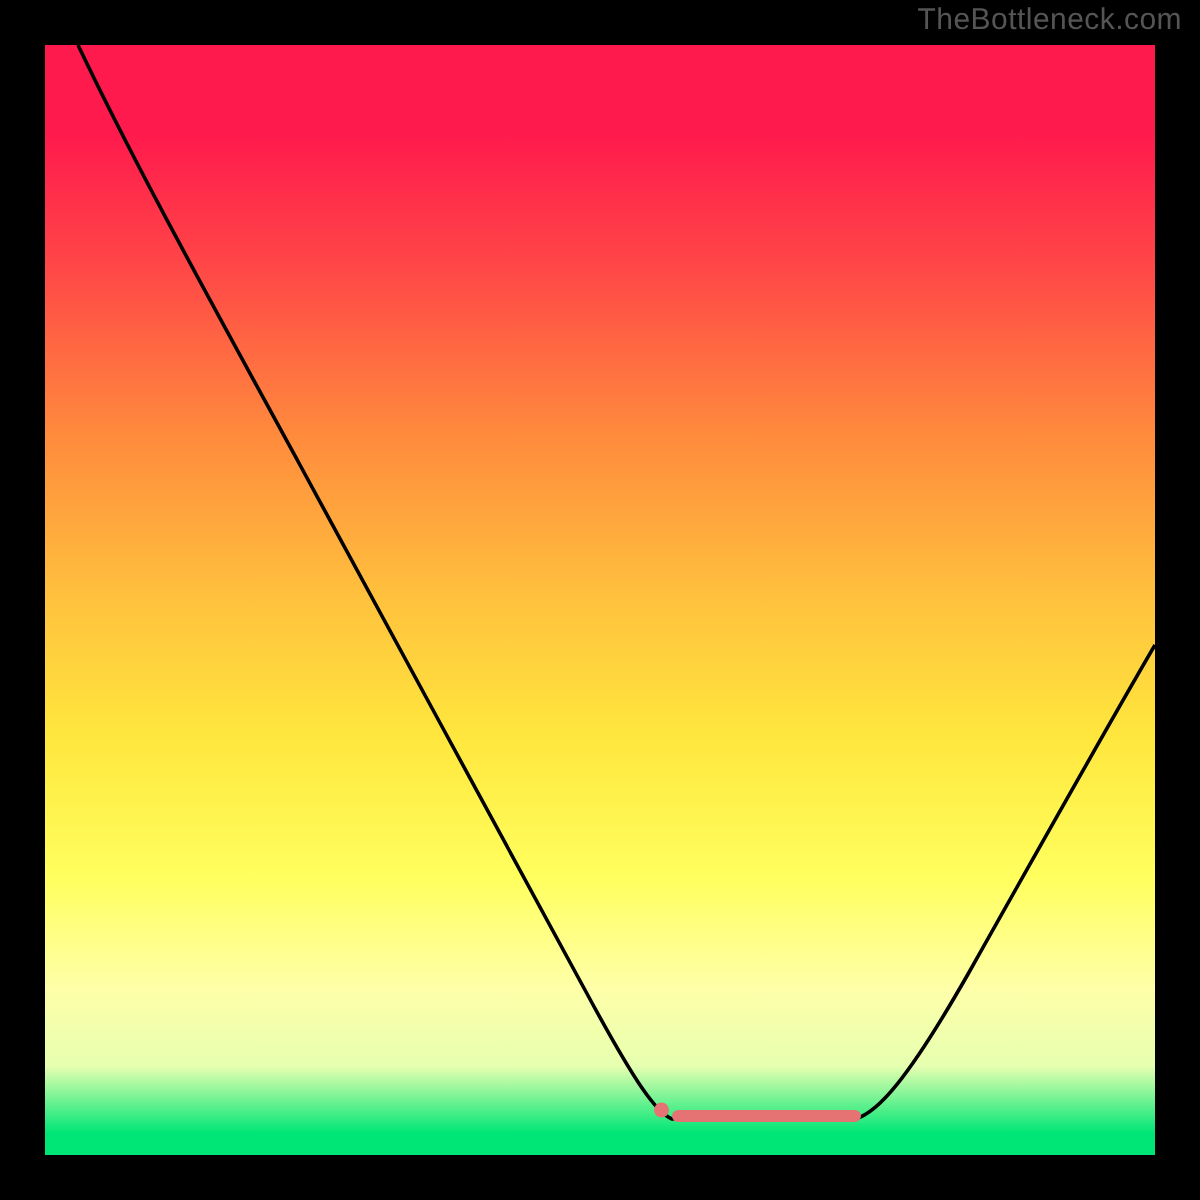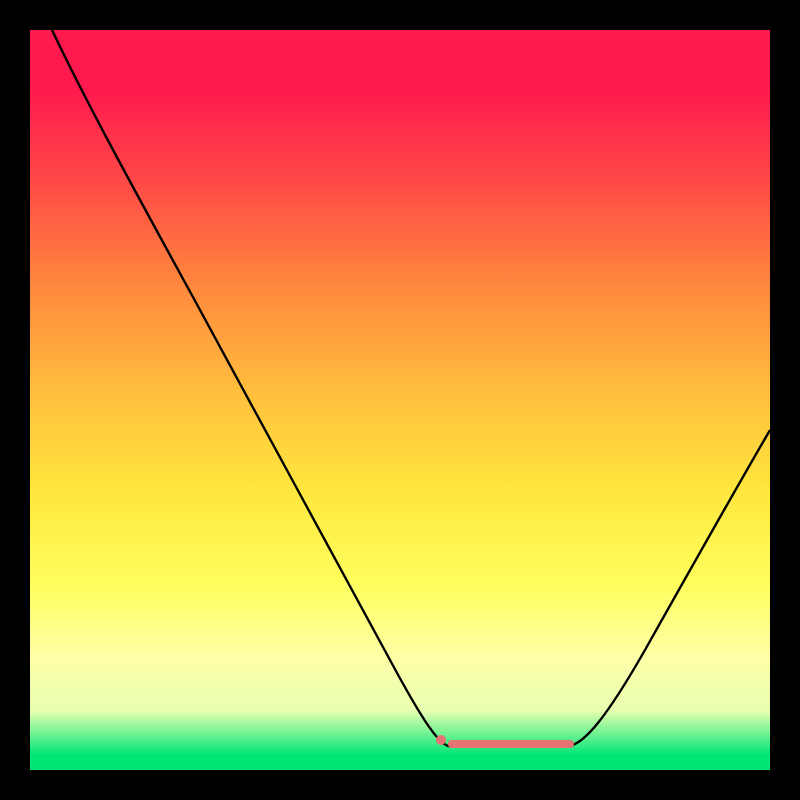--- a/index.html
+++ b/index.html
@@ -8,20 +8,21 @@
 .watermark{position:absolute;top:2px;right:12px;color:#555;font-size:20px;font-weight:500;letter-spacing:0.3px;z-index:10}
 .plot{position:absolute;left:30px;top:30px;width:740px;height:740px;background:linear-gradient(to bottom,#ff1a4d 0%,#ff1a4d 8%,#ff4747 20%,#ff8a3d 35%,#ffc23d 50%,#ffe63d 62%,#ffff5e 75%,#feffa8 85%,#e6ffb0 92%,#00e676 98%,#00e676 100%)}
 svg.curve{position:absolute;left:0;top:0;width:100%;height:100%}
 .marker{position:absolute;width:10px;height:10px;border-radius:50%;background:#e57373;transform:translate(-50%,-50%)}
 .flat{position:absolute;height:8px;background:#e57373;border-radius:4px}
 </style>
 </head>
 <body>
 
 <div class="wrap">
+  <div class="watermark">TheBottleneck.com</div>
   <div class="plot">
     <svg class="curve" viewBox="0 0 740 740" preserveAspectRatio="none">
       <path fill="none" stroke="#000" stroke-width="2.4" d="M 22 0
            C 60 80, 110 170, 170 280
            C 230 390, 300 520, 360 630
            C 395 695, 408 712, 418 716
            L 540 716
            C 555 712, 575 690, 615 620
            C 660 540, 705 460, 740 400"></path>
     </svg>

